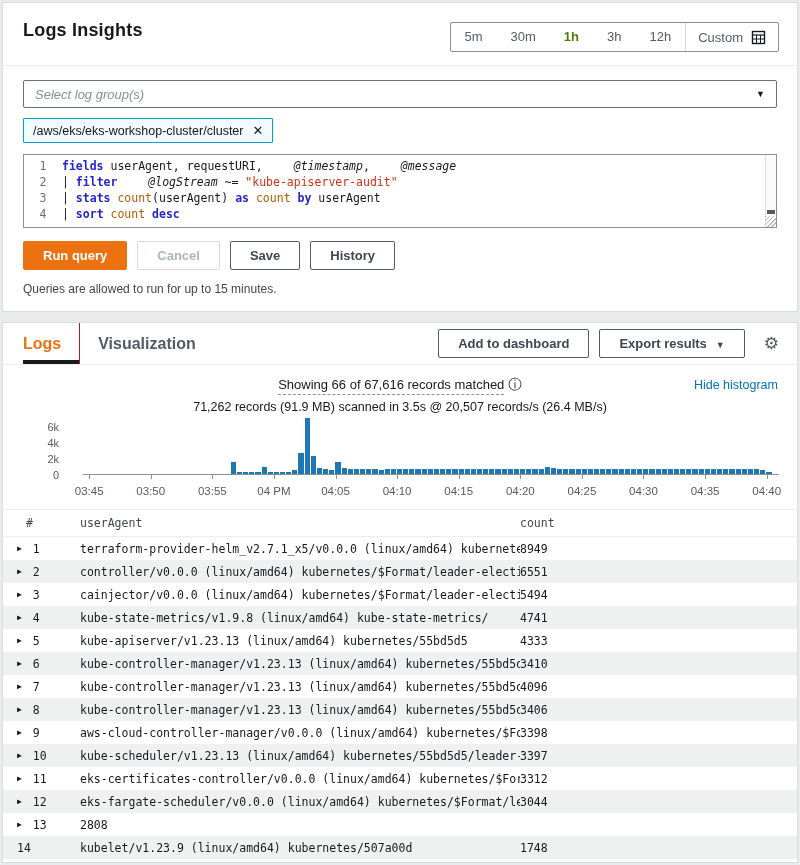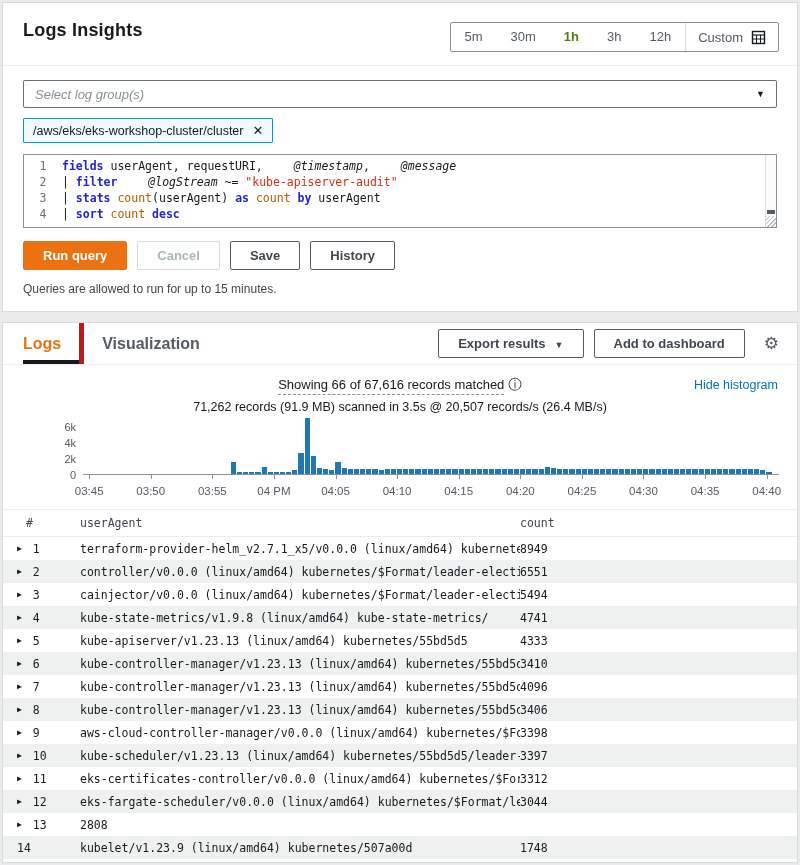--- a/index.html
+++ b/index.html
@@ -50,38 +50,38 @@
   .btn-row { margin-top:13px; display:flex; gap:10px; align-items:center; }
   .btn { font-size:13px; font-weight:700; padding:6px 19px; border-radius:2px; background:#fff; border:1px solid #545b64; color:#414750; cursor:pointer; font-family:inherit; }
   .btn-primary { background:#ec7211; border-color:#ec7211; color:#fff; }
   .btn-disabled { border-color:#d5dbdb; color:#aab7b8; cursor:default; }
   .note { margin-top:12px; font-size:12px; color:#414750; }
 
   
   .card2 { flex:1; display:flex; flex-direction:column; overflow:hidden; }
   .tabs-row { display:flex; align-items:center; height:42px; padding:0 18px 0 20px; border-bottom:1px solid #eaeded; flex:none; }
   .tab { height:100%; display:flex; align-items:center; font-size:16px; font-weight:700; color:#545b64; cursor:pointer; padding-right:18px; }
-  .tab + .tab { border-left:5px solid #b91c1c; padding-left:18px; }
+  .tab + .tab { border-left:1px solid #b91c1c; padding-left:18px; }
   .tab.active { color:#ec7211; box-shadow:inset 0 -4px 0 #16191f; }
   .tabs-actions { margin-left:auto; display:flex; align-items:center; gap:10px; }
   .btn-caret { font-size:9px; margin-left:9px; }
   .gear { font-size:17px; color:#545b64; margin-left:9px; cursor:pointer; line-height:1; }
 
   
   .hist-head { position:relative; text-align:center; padding-top:11px; flex:none; }
   .matched { font-size:13px; }
   .matched-text { border-bottom:1px dashed #879196; padding-bottom:2px; }
   .info-ic { font-size:13.5px; margin-left:4px; color:#16191f; cursor:pointer; }
   .hide-link { position:absolute; right:19px; top:13px; font-size:12.5px; }
   .scanline { font-size:12.5px; margin-top:6px; }
 
   
   .chart { position:relative; height:83px; margin:3px 18px 0 0; display:flex; flex:none; }
   .ylab-col { width:80px; position:relative; flex:none; }
-  .ylab { position:absolute; right:7px; font-size:11px; color:#545b64; line-height:11px; }
+  .ylab { position:absolute; right:24px; font-size:11px; color:#545b64; line-height:11px; }
   .plot { flex:1; position:relative; }
   .bars { position:absolute; left:0; right:0; top:2px; bottom:25px; display:flex; align-items:flex-end; border-bottom:1px solid #879196; }
   .slot { flex:1 1 0; padding-right:1px; height:100%; display:flex; align-items:flex-end; }
   .bar { width:100%; background:#1f78b4; }
   .xtick { position:absolute; bottom:21px; width:1px; height:4px; background:#879196; }
   .xlab { position:absolute; bottom:3px; transform:translateX(-50%); font-size:11.5px; color:#545b64; white-space:nowrap; }
 
   
   .tbl { margin-top:9px; font-family:"DejaVu Sans Mono", monospace; font-size:11.5px; flex:1; overflow:hidden; }
   .thead { display:flex; align-items:center; height:28px; border-top:1px solid #eaeded; border-bottom:1px solid #eaeded; color:#414750; }
@@ -161,22 +161,22 @@
     </div>
   </div>
 
   <div class="card card2">
     <div class="tabs-row">
       <div id="tabs" style="display:flex;height:100%;">
           <div class="tab active">Logs</div>
           <div class="tab">Visualization</div>
         </div>
       <div class="tabs-actions">
+        <button class="btn">Add to dashboard</button>
         <button class="btn"><span>Export results</span><span class="btn-caret">▼</span></button>
-        <button class="btn">Add to dashboard</button>
         <span class="gear">⚙</span>
       </div>
     </div>
 
     <div class="hist-head">
       <div class="matched">
         <span class="matched-text">Showing 66 of 67,616 records matched</span><span class="info-ic">ⓘ</span>
       </div>
       <a class="link hide-link">Hide histogram</a>
       <div class="scanline">71,262 records (91.9 MB) scanned in 3.5s @ 20,507 records/s (26.4 MB/s)</div>

